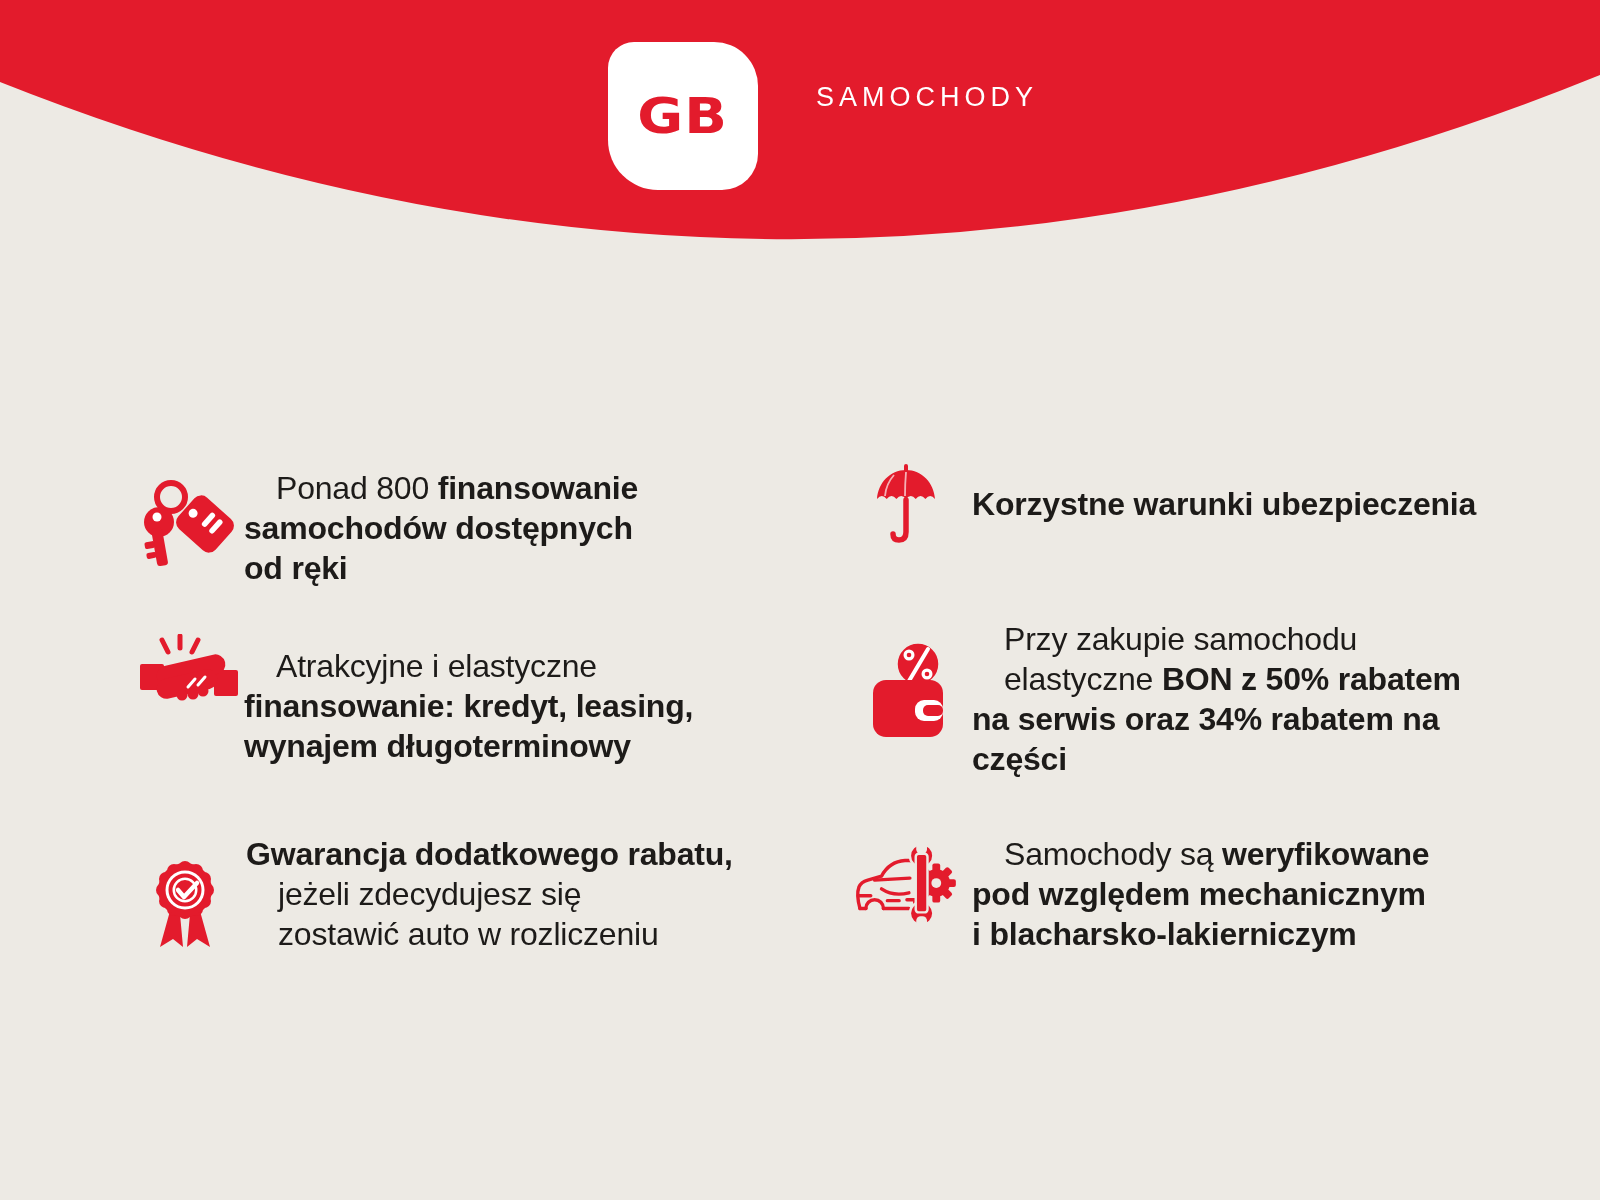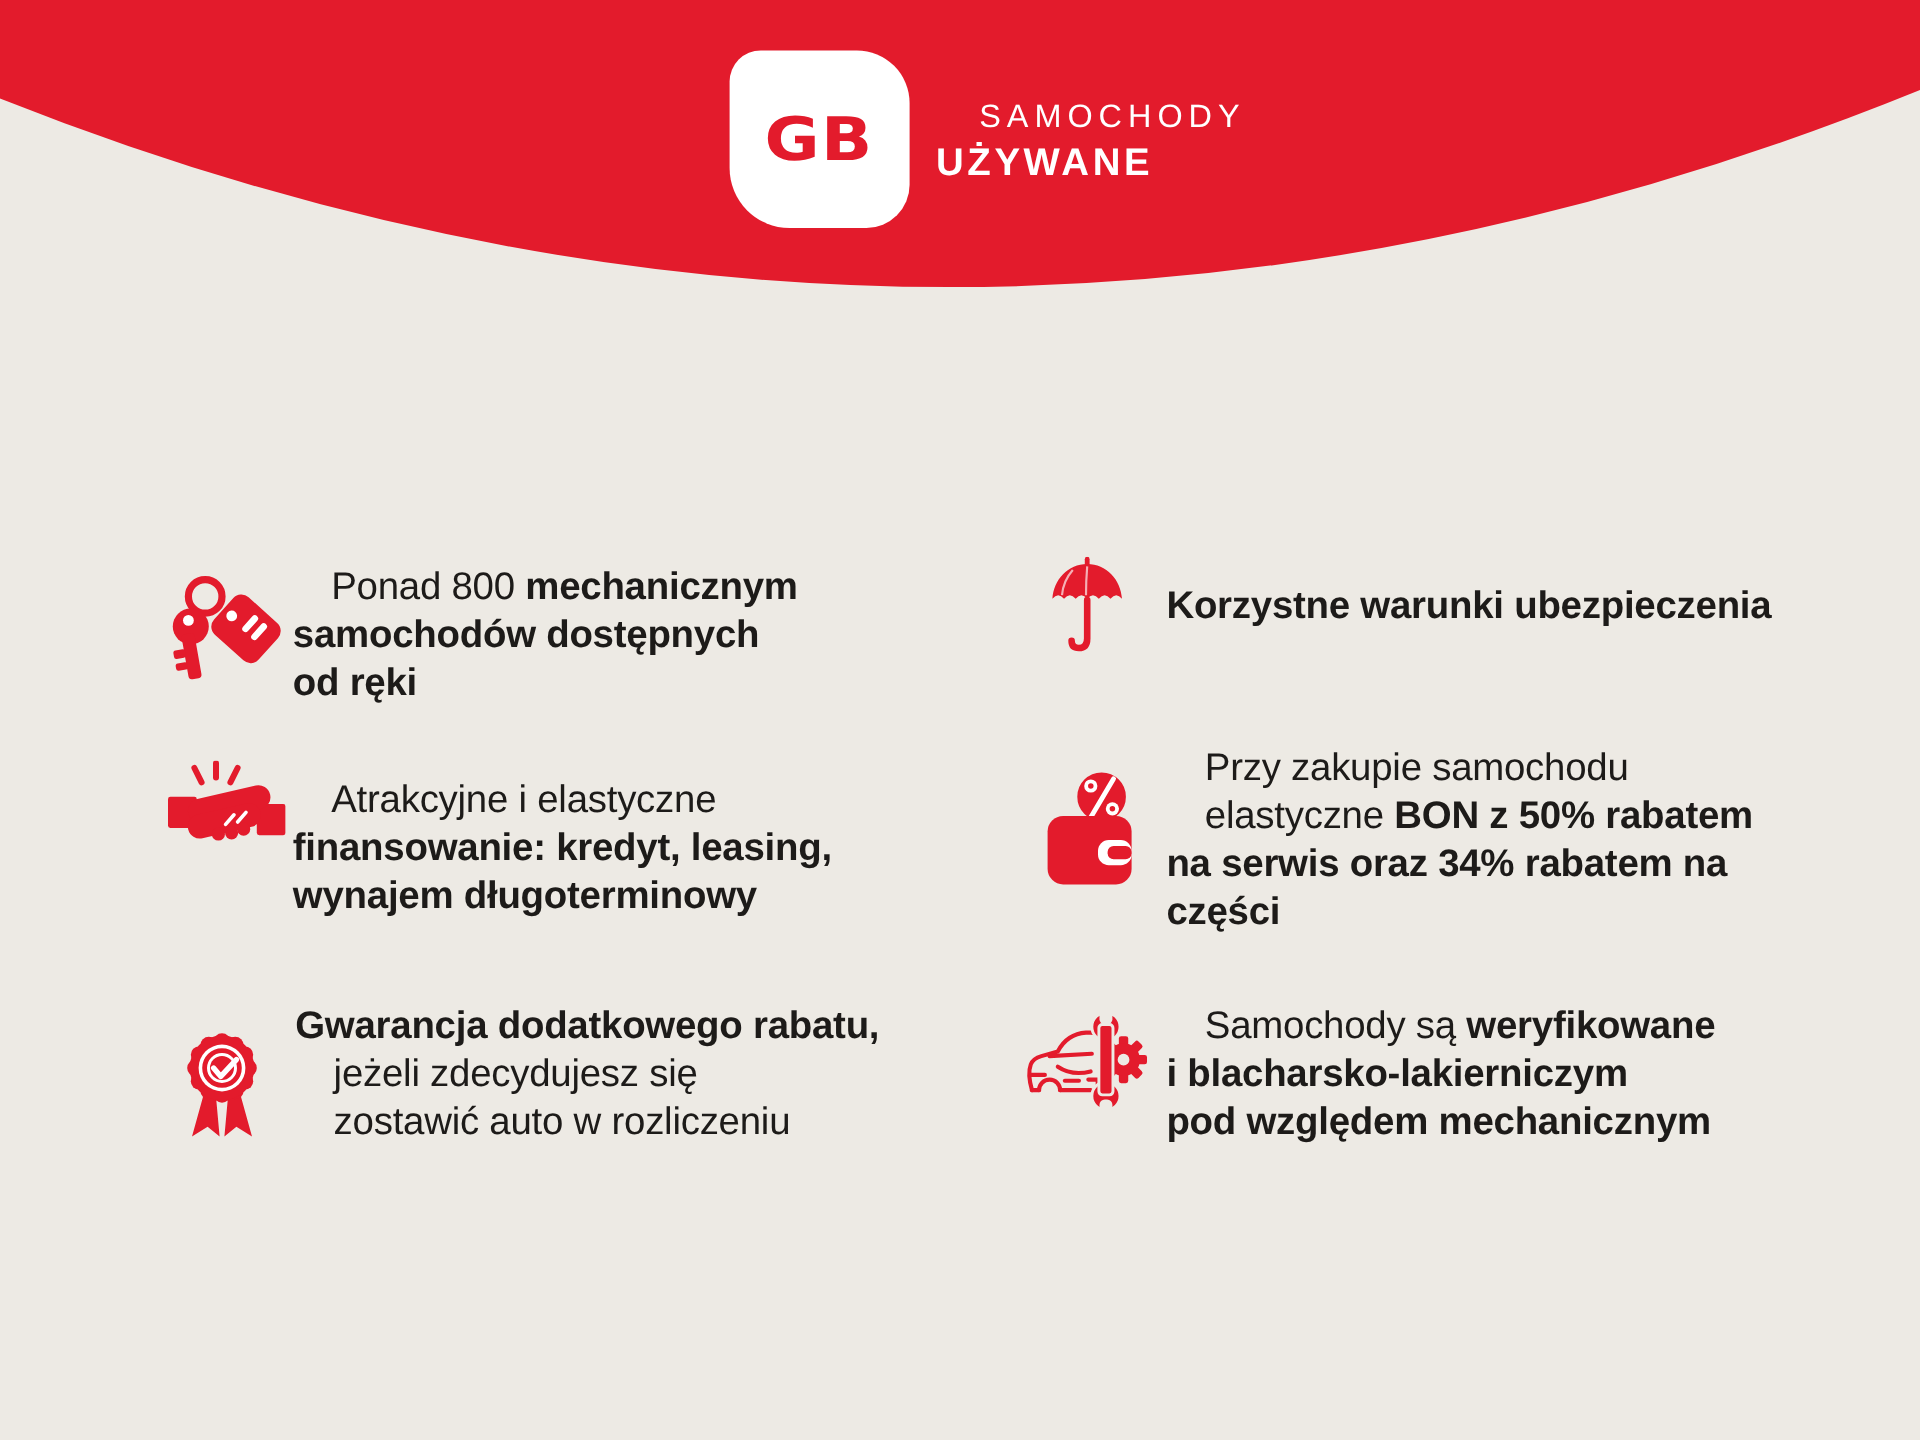--- a/index.html
+++ b/index.html
@@ -73,21 +73,20 @@
 
   <svg class="header-curve" width="1600" height="250" viewBox="0 0 1600 250">
     <path d="M0 0 H1600 V75 Q800 400 0 82 Z" fill="var(--red)"></path>
   </svg>
 
   <div class="logo-box">
     <span class="gb">GB</span>
   </div>
   <div class="brand">
     <div class="brand-line1">SAMOCHODY</div>
-    <div class="brand-line2">UŻYWANE</div>
   </div>
 
   <div class="feature f1">
     <span class="icon">
       <svg viewBox="0 0 96 92">
         <g fill="currentColor">
           <g transform="rotate(42 63 48)">
             <rect x="38" y="27" width="50" height="42" rx="9"></rect>
             <circle cx="47" cy="48" r="4.5" fill="var(--white)"></circle>
             <rect x="60" y="34" width="5.5" height="17" rx="2.7" fill="var(--white)"></rect>
@@ -98,21 +97,21 @@
           <circle cx="15" cy="41" r="4.5" fill="var(--white)"></circle>
           <g transform="rotate(-10 17 70)">
             <rect x="12" y="52" width="11" height="38" rx="3"></rect>
             <rect x="3" y="64" width="10" height="7" rx="2"></rect>
             <rect x="3" y="75" width="10" height="6" rx="2"></rect>
           </g>
         </g>
       </svg>
     </span>
     <div class="ftext">
-        <div class="line"><span class="r">Ponad 800 </span><span class="b">mechanicznym</span></div>
+        <div class="line"><span class="r">Ponad 800 </span><span class="b">finansowanie</span></div>
         <div class="line"><span class="b">samochodów dostępnych</span></div>
         <div class="line"><span class="b">od ręki</span></div>
       </div>
   </div>
 
   <div class="feature f2">
     <span class="icon">
       <svg viewBox="0 0 98 86">
         <g stroke="currentColor" stroke-width="5" stroke-linecap="round">
           <line x1="28" y1="18" x2="22" y2="6"></line>
@@ -250,18 +249,18 @@
           <circle cx="71" cy="75" r="12"></circle>
           <rect x="65.5" y="16" width="11" height="59" rx="3" stroke="none"></rect>
           <rect x="65" y="14" width="12" height="60" rx="3" fill="currentColor" stroke="var(--bg)" stroke-width="2.5"></rect>
         </g>
         <rect x="65.5" y="0" width="11" height="14" rx="4.5" fill="var(--bg)"></rect>
         <rect x="65.5" y="78" width="11" height="13" rx="4.5" fill="var(--bg)"></rect>
       </svg>
     </span>
     <div class="ftext">
         <div class="line"><span class="r">Samochody są </span><span class="b">weryfikowane</span></div>
+        <div class="line"><span class="b">pod względem mechanicznym</span></div>
         <div class="line"><span class="b">i blacharsko-lakierniczym</span></div>
-        <div class="line"><span class="b">pod względem mechanicznym</span></div>
       </div>
   </div>
 
 </div>
 
 </body></html>

